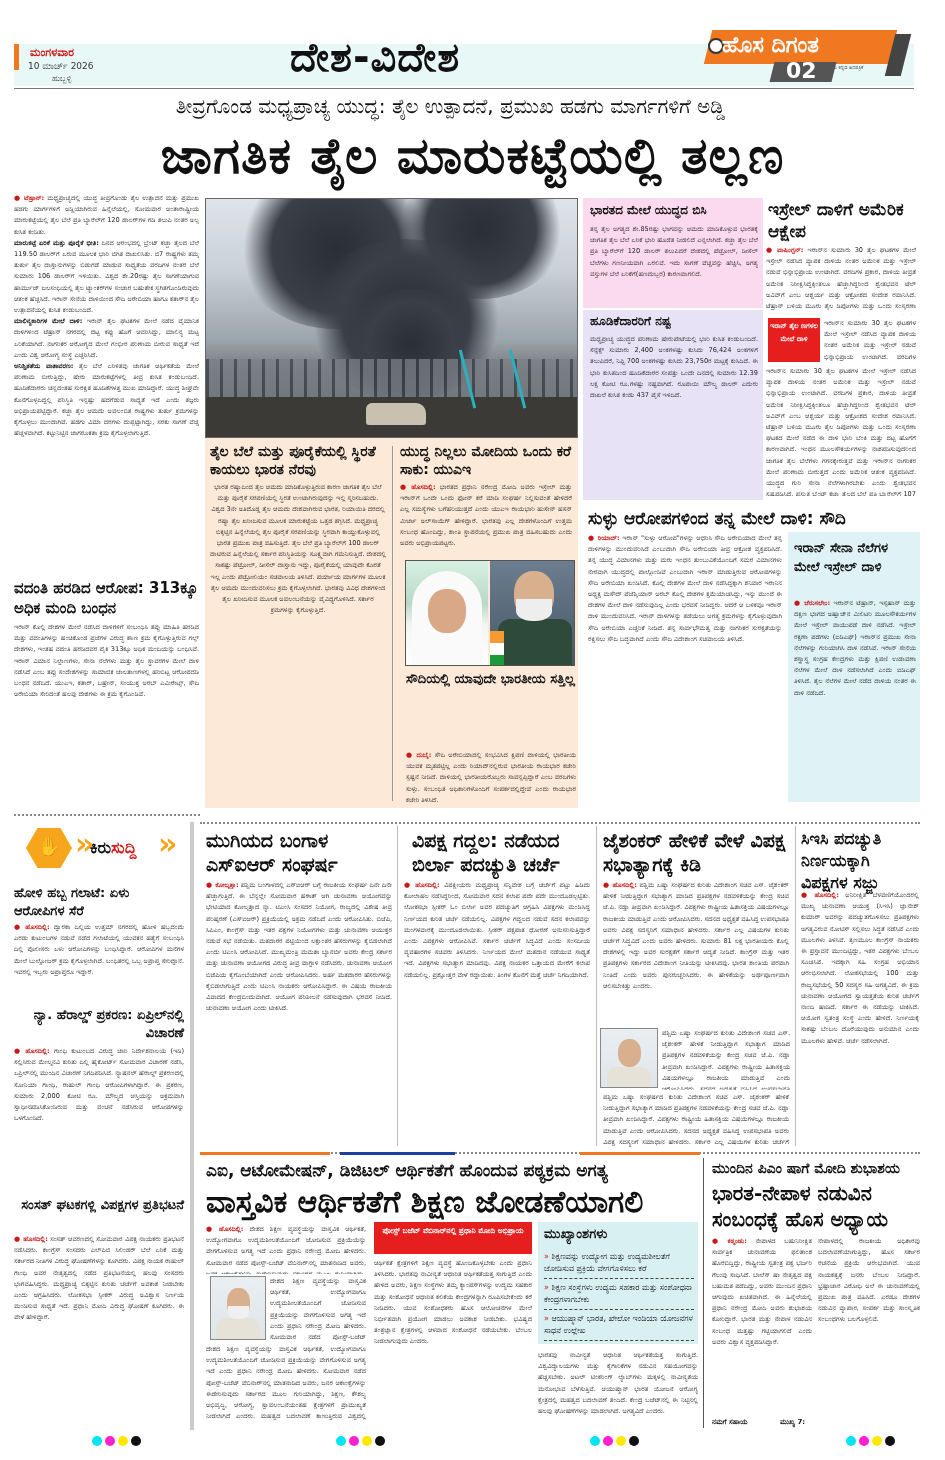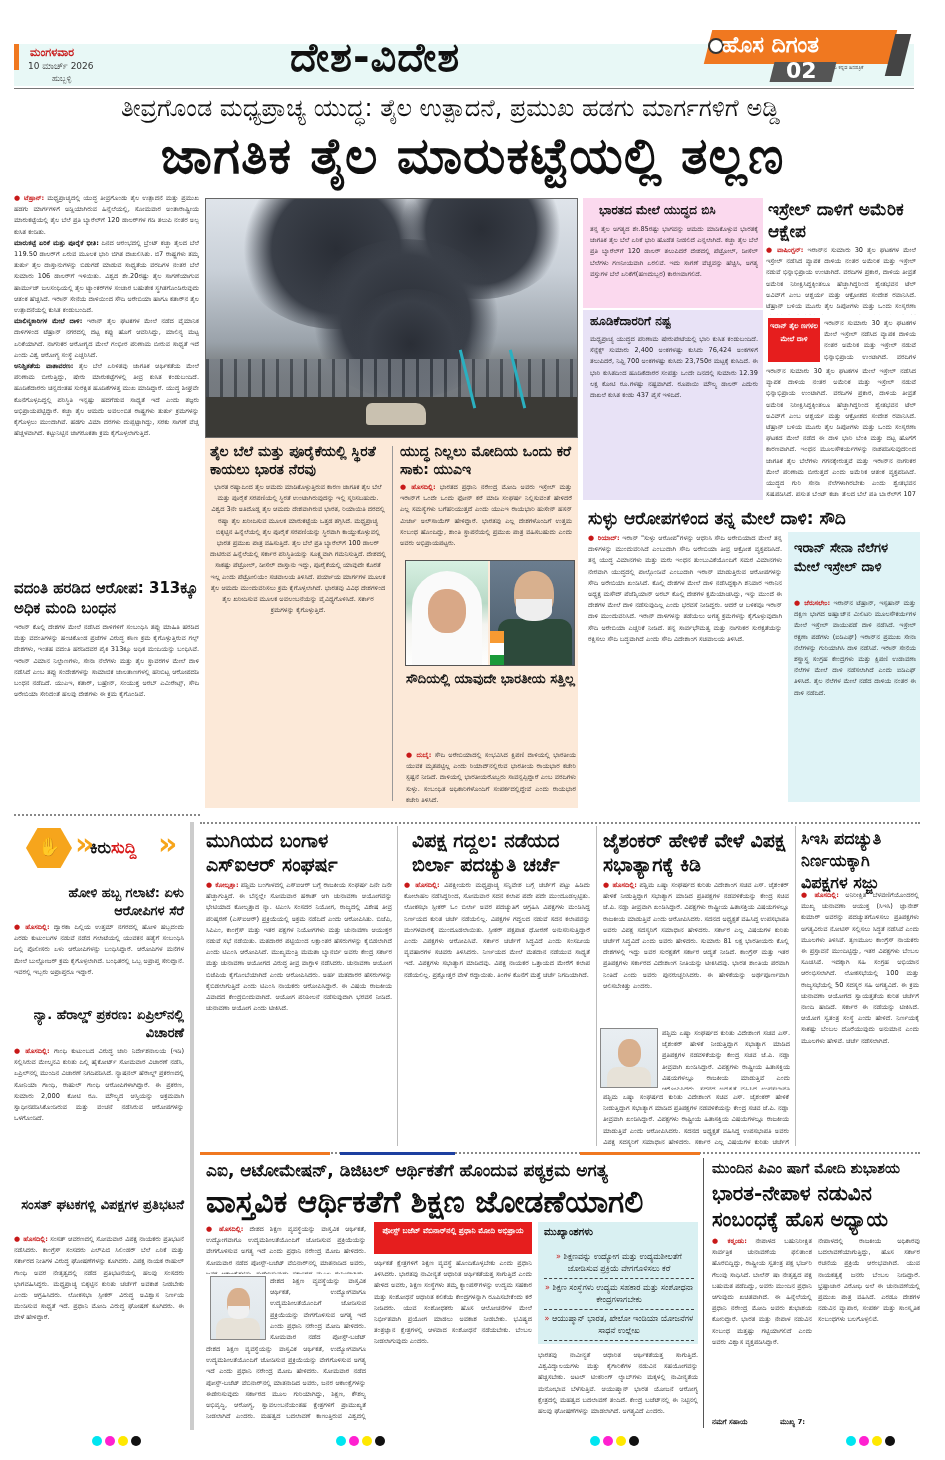--- a/index.html
+++ b/index.html
@@ -14,21 +14,21 @@
   .section-title { left: 290px; top: 34px; font-size: 40px; font-weight: bold; color: #111; letter-spacing: 1px; }
   .logo-wrap { left: 700px; top: 30px; width: 215px; height: 50px; }
   .logo-orange { position:absolute; left:8px; top:0; width:185px; height:34px; background:#f07820; transform: skewX(-14deg); }
   .logo-text { position:absolute; left:22px; top:2px; font-size:22px; font-weight:bold; color:#fff; }
   .logo-icon { position:absolute; left:8px; top:8px; width:16px; height:16px; border-radius:50%; background:#fff; border:2px solid #333; }
   .logo-sub { position:absolute; left:122px; top:34px; font-size:5px; color:#333; }
   .page-no-bg { position:absolute; left:72px; top:32px; width:62px; height:20px; background:#555; transform: skewX(-14deg); }
   .page-no { position:absolute; left:86px; top:28px; font-size:22px; color:#fff; font-weight:bold; }
   .logo-shadow { position:absolute; left:190px; top:4px; width:16px; height:42px; background:#444; transform: skewX(-14deg); }
   .rule-top { left: 14px; top: 88px; width: 900px; height: 1px; background: #777; }
-  .kicker { left: 0; width: 901px; top: 94px; text-align: center; font-size: 24px; color: #111; }
+  .kicker { left: 0; width: 901px; top: 94px; text-align: center; font-size: 20px; color: #111; }
   .headline { left: 0; width: 945px; top: 128px; text-align: center; font-size: 50px; font-weight: 900; letter-spacing: 1px; line-height: 56px; }
   
   .col-text { font-size: 6.6px; line-height: 11.2px; color: #222; text-align: justify; overflow: hidden; }
   .dateline { color: #c81818; font-weight: bold; }
   .hd { font-weight: bold; color: #111; }
   .vline { background: #bbb; width: 1px; }
   .photo-main { left: 205px; top: 198px; width: 373px; height: 240px; background: linear-gradient(180deg,#dfe4ea 0%, #c9d0d8 30%, #9aa2aa 60%, #6c6f6e 75%, #4b4a45 100%); border:1px solid #666; overflow:hidden; }
   .smoke { position:absolute; border-radius:50%; background: radial-gradient(circle, #2a2e36 0%, #3a3f48 50%, rgba(70,75,85,0.0) 72%); }
   .fence { position:absolute; left:0; bottom:38px; width:100%; height:40px; background: repeating-linear-gradient(90deg,#3a4048 0 3px, #7a8088 3px 14px); opacity:0.75; }
   .ground { position:absolute; left:0; bottom:0; width:100%; height:40px; background:#3b3a36; }
@@ -52,21 +52,21 @@
   .kiru-hex { left: 26px; top: 828px; width: 46px; height: 40px; background: #f6a51c; clip-path: polygon(25% 0,75% 0,100% 50%,75% 100%,25% 100%,0 50%); }
   .chev { font-size: 30px; color: #f6a51c; font-weight: bold; }
   .modi-thumb { background: linear-gradient(180deg,#e9eef2 0%, #dfe6ea 100%); overflow:hidden; border:1px solid #888; }
   .modi-thumb .h { position:absolute; left:30%; top:18%; width:42%; height:48%; border-radius:45%; background:#d9b08e; }
   .modi-thumb .b { position:absolute; left:32%; top:46%; width:38%; height:22%; border-radius:0 0 45% 45%; background:#f0f0f0; }
   .modi-thumb .j { position:absolute; left:10%; top:66%; width:80%; height:34%; background:#e7e2d8; border-radius:10px 10px 0 0; }
   .nadda { left: 600px; top: 1028px; width: 58px; height: 60px; }
   .cmyk { display:flex; gap:3px; }
   .cmyk span { width: 10px; height: 10px; border-radius: 50%; display:inline-block; }
   .bullet { color: #c81818; font-size: 7px; margin-right: 3px; }
-  .highlights-item { font-size: 8px; line-height: 12px; border-bottom: 1px dashed #444; padding: 3px 0 3px 0; text-align: center; }
+  .highlights-item { font-size: 8px; line-height: 12px; border-bottom: 1px dashed #444; padding: 3px 0 3px 0; }
 </style>
 </head>
 <body>
 
 <div class="abs mast"></div>
 <div class="abs mast-bar"></div>
 <div class="abs day">ಮಂಗಳವಾರ</div>
 <div class="abs date">10 ಮಾರ್ಚ್ 2026</div>
 <div class="abs city">ಹುಬ್ಬಳ್ಳಿ</div>
 <div class="abs section-title">ದೇಶ-ವಿದೇಶ</div>
@@ -131,21 +131,21 @@
       <div class="flag"></div>
     </div>
 </div>
 <div class="abs" style="left:406px; top:670px; width:170px; font-weight:bold; font-size:13px; line-height:18px;">ಸೌದಿಯಲ್ಲಿ ಯಾವುದೇ ಭಾರತೀಯ ಸತ್ತಿಲ್ಲ</div>
 <div class="abs col-text" style="left:406px; top:708px; width:170px; height:96px;margin-top:42px;">
   <span class="bullet">●</span><span class="dateline">ದುಬೈ:</span>
   <span>ಸೌದಿ ಅರೇಬಿಯಾದಲ್ಲಿ ಸಂಭವಿಸಿದ ಕ್ಷಿಪಣಿ ದಾಳಿಯಲ್ಲಿ ಭಾರತೀಯ ಯುವಕ ಮೃತಪಟ್ಟಿಲ್ಲ ಎಂದು ರಿಯಾದ್‌ನಲ್ಲಿರುವ ಭಾರತೀಯ ರಾಯಭಾರ ಕಚೇರಿ ಸ್ಪಷ್ಟನೆ ನೀಡಿದೆ. ದಾಳಿಯಲ್ಲಿ ಭಾರತೀಯರೊಬ್ಬರು ಸಾವನ್ನಪ್ಪಿದ್ದಾರೆ ಎಂಬ ವರದಿಗಳು ಸುಳ್ಳು. ಸಂಬಂಧಿತ ಅಧಿಕಾರಿಗಳೊಂದಿಗೆ ಸಂಪರ್ಕದಲ್ಲಿದ್ದೇವೆ ಎಂದು ರಾಯಭಾರ ಕಚೇರಿ ತಿಳಿಸಿದೆ.</span>
 </div>
 
 <div class="abs pink"></div>
-<div class="abs" style="left:590px; top:203px; width:170px; font-weight:bold; font-size:12px;margin-left:9px;">ಭಾರತದ ಮೇಲೆ ಯುದ್ಧದ ಬಿಸಿ</div>
+<div class="abs" style="left:590px; top:203px; width:170px; font-weight:bold; font-size:12px;">ಭಾರತದ ಮೇಲೆ ಯುದ್ಧದ ಬಿಸಿ</div>
 <div class="abs col-text" style="left:590px; top:224px; width:168px; height:82px;">ತನ್ನ ತೈಲ ಅಗತ್ಯದ ಶೇ.85ರಷ್ಟು ಭಾಗವನ್ನು ಆಮದು ಮಾಡಿಕೊಳ್ಳುವ ಭಾರತಕ್ಕೆ ಜಾಗತಿಕ ತೈಲ ಬೆಲೆ ಏರಿಕೆ ಭಾರಿ ಹೊಡೆತ ನೀಡಲಿದೆ ಎನ್ನಲಾಗಿದೆ. ಕಚ್ಚಾ ತೈಲ ಬೆಲೆ ಪ್ರತಿ ಬ್ಯಾರೆಲ್‌ಗೆ 120 ಡಾಲರ್ ತಲುಪಿದರೆ ದೇಶದಲ್ಲಿ ಪೆಟ್ರೋಲ್, ಡೀಸೆಲ್ ಬೆಲೆಗಳು ಗಣನೀಯವಾಗಿ ಏರಲಿವೆ. ಇದು ಸಾಗಣೆ ವೆಚ್ಚವನ್ನು ಹೆಚ್ಚಿಸಿ, ಅಗತ್ಯ ವಸ್ತುಗಳ ಬೆಲೆ ಏರಿಕೆಗೆ(ಹಣದುಬ್ಬರ) ಕಾರಣವಾಗಲಿದೆ.</div>
 
 <div class="abs lav"></div>
 <div class="abs" style="left:590px; top:314px; width:170px; font-weight:bold; font-size:12px;">ಹೂಡಿಕೆದಾರರಿಗೆ ನಷ್ಟ</div>
 <div class="abs col-text" style="left:590px; top:334px; width:168px; height:162px;">ಮಧ್ಯಪ್ರಾಚ್ಯ ಯುದ್ಧದ ಪರಿಣಾಮ ಷೇರುಪೇಟೆಯಲ್ಲಿ ಭಾರಿ ಕುಸಿತ ಕಂಡುಬಂದಿದೆ. ಸೆನ್ಸೆಕ್ಸ್ ಸುಮಾರು 2,400 ಅಂಕಗಳಷ್ಟು ಕುಸಿದು 76,424 ಅಂಕಗಳಿಗೆ ತಲುಪಿದರೆ, ನಿಫ್ಟಿ 700 ಅಂಕಗಳಷ್ಟು ಕುಸಿದು 23,750ರ ಮಟ್ಟಕ್ಕೆ ಕುಸಿದಿದೆ. ಈ ಭಾರಿ ಕುಸಿತದಿಂದ ಹೂಡಿಕೆದಾರರ ಸಂಪತ್ತು ಒಂದೇ ದಿನದಲ್ಲಿ ಸುಮಾರು 12.39 ಲಕ್ಷ ಕೋಟಿ ರೂ.ಗಳಷ್ಟು ನಷ್ಟವಾಗಿದೆ. ರೂಪಾಯಿ ಮೌಲ್ಯ ಡಾಲರ್ ಎದುರು ದಾಖಲೆ ಕುಸಿತ ಕಂಡು 437 ಪೈಸೆ ಇಳಿದಿದೆ.</div>
 
 <div class="abs" style="left:768px; top:198px; width:160px; font-weight:bold; font-size:17px; line-height:22px;">ಇಸ್ರೇಲ್ ದಾಳಿಗೆ ಅಮೆರಿಕ ಆಕ್ಷೇಪ</div>
 <div class="abs col-text" style="left:766px; top:245px; width:150px; height:70px;">
   <span class="bullet">●</span><span class="dateline">ವಾಷಿಂಗ್ಟನ್:</span>
   <span>ಇರಾನ್‌ನ ಸುಮಾರು 30 ತೈಲ ಘಟಕಗಳ ಮೇಲೆ ಇಸ್ರೇಲ್ ನಡೆಸಿದ ವ್ಯಾಪಕ ದಾಳಿಯ ನಂತರ ಅಮೆರಿಕ ಮತ್ತು ಇಸ್ರೇಲ್ ನಡುವೆ ಭಿನ್ನಾಭಿಪ್ರಾಯ ಉಂಟಾಗಿದೆ. ವರದಿಗಳ ಪ್ರಕಾರ, ದಾಳಿಯ ತೀವ್ರತೆ ಅಮೆರಿಕ ನಿರೀಕ್ಷಿಸಿದ್ದಕ್ಕಿಂತಲೂ ಹೆಚ್ಚಾಗಿದ್ದರಿಂದ ಶ್ವೇತಭವನ ಟೆಲ್ ಅವಿವ್‌ಗೆ ಎಂಬ ಆಶ್ಚರ್ಯ ಮತ್ತು ಆಕ್ರೋಶದ ಸಂದೇಶ ರವಾನಿಸಿದೆ. ಟೆಹ್ರಾನ್ ಬಳಿಯ ಮೂರು ತೈಲ ಡಿಪೋಗಳು ಮತ್ತು ಒಂದು ಸಂಸ್ಕರಣಾ ಘಟಕದ ಮೇಲೆ ನಡೆದ ಈ ದಾಳಿ ಭಾರಿ ಬೆಂಕಿ ಮತ್ತು ದಟ್ಟ ಹೊಗೆಗೆ ಕಾರಣವಾಗಿದೆ. ಇಂಧನ ಮೂಲಸೌಕರ್ಯಗಳನ್ನು ನಾಶಪಡಿಸುವುದರಿಂದ ಜಾಗತಿಕ ತೈಲ ಬೆಲೆಗಳು ಗಗನಕ್ಕೇರುತ್ತವೆ ಮತ್ತು ಇರಾನ್‌ನ ನಾಗರಿಕರ ಮೇಲೆ ಪರಿಣಾಮ ಬೀರುತ್ತದೆ ಎಂದು ಅಮೆರಿಕ ಆತಂಕ ವ್ಯಕ್ತಪಡಿಸಿದೆ. ಯುದ್ಧದ ಗುರಿ ಸೇನಾ ನೆಲೆಗಳಾಗಿರಬೇಕು ಎಂದು ಶ್ವೇತಭವನ ಸ್ಪಷ್ಟಪಡಿಸಿದೆ. ಪ್ರಸ್ತುತ ಬ್ರೆಂಟ್ ಕಚ್ಚಾ ತೈಲದ ಬೆಲೆ ಪ್ರತಿ ಬ್ಯಾರೆಲ್‌ಗೆ 107 ಡಾಲರ್‌ಗೆ ಏರಿಕೆಯಾಗಿದೆ.</span>
@@ -172,21 +172,21 @@
 <div class="abs" style="left:190px; top:822px; width:4px; height:608px; background:#ccc;"></div>
 
 <div class="abs kiru-hex"></div>
 <div class="abs" style="left:38px; top:836px; font-size:18px;">✋</div>
 <div class="abs chev" style="left:75px; top:826px;">»</div>
 <div class="abs" style="left:90px; top:838px; font-size:16px; font-weight:bold;">
   <span>ಕಿರು</span><span style="color:#d81818;">ಸುದ್ದಿ</span>
 </div>
 <div class="abs chev" style="left:158px; top:826px;">»</div>
 
-<div class="abs" style="left:14px; top:884px; width:170px; text-align:right; font-weight:bold; font-size:13px; line-height:18px;">ಹೋಳಿ ಹಬ್ಬ ಗಲಾಟೆ: ಏಳು ಆರೋಪಿಗಳ ಸೆರೆ</div>
+<div class="abs" style="left:14px; top:884px; width:170px; font-weight:bold; font-size:13px; line-height:18px;">ಹೋಳಿ ಹಬ್ಬ ಗಲಾಟೆ: ಏಳು ಆರೋಪಿಗಳ ಸೆರೆ</div>
 <div class="abs col-text" style="left:14px; top:922px; width:170px; height:76px;">
   <span class="bullet">●</span><span class="dateline">ಹೊಸದಿಲ್ಲಿ:</span>
   <span>ದ್ವಾರಕಾ ದಿಲ್ಲಿಯ ಉತ್ತಮ್ ನಗರದಲ್ಲಿ ಹೋಳಿ ಹಬ್ಬದಂದು ಎರಡು ಕುಟುಂಬಗಳ ನಡುವೆ ನಡೆದ ಗಲಾಟೆಯಲ್ಲಿ ಯುವಕನ ಹತ್ಯೆಗೆ ಸಂಬಂಧಿಸಿ ದಿಲ್ಲಿ ಪೊಲೀಸರು ಏಳು ಆರೋಪಿಗಳನ್ನು ಬಂಧಿಸಿದ್ದಾರೆ. ಆರೋಪಿಗಳ ಮನೆಗಳ ಮೇಲೆ ಬುಲ್ಡೋಜರ್ ಕ್ರಮ ಕೈಗೊಳ್ಳಲಾಗಿದೆ. ಬಂಧಿತರಲ್ಲಿ ಒಬ್ಬ ಅಪ್ರಾಪ್ತ ಸೇರಿದ್ದಾನೆ. ಇವರಲ್ಲಿ ಇಬ್ಬರು ಅಪ್ರಾಪ್ತರೂ ಇದ್ದಾರೆ.</span>
 </div>
 <div class="abs" style="left:14px; top:1006px; width:170px; text-align:right; font-weight:bold; font-size:13px; line-height:18px;">ನ್ಯಾ. ಹೆರಾಲ್ಡ್ ಪ್ರಕರಣ: ಏಪ್ರಿಲ್‌ನಲ್ಲಿ ವಿಚಾರಣೆ</div>
 <div class="abs col-text" style="left:14px; top:1046px; width:170px; height:144px;">
   <span class="bullet">●</span><span class="dateline">ಹೊಸದಿಲ್ಲಿ:</span>
   <span>ಗಾಂಧಿ ಕುಟುಂಬದ ವಿರುದ್ಧ ಜಾರಿ ನಿರ್ದೇಶನಾಲಯ (ಇಡಿ) ಸಲ್ಲಿಸಿರುವ ಮೇಲ್ಮನವಿ ಕುರಿತು ದಿಲ್ಲಿ ಹೈಕೋರ್ಟ್ ಸೋಮವಾರ ವಿಚಾರಣೆ ನಡೆಸಿ, ಏಪ್ರಿಲ್‌ನಲ್ಲಿ ಮುಂದಿನ ವಿಚಾರಣೆ ನಿಗದಿಪಡಿಸಿದೆ. ನ್ಯಾಷನಲ್ ಹೆರಾಲ್ಡ್ ಪ್ರಕರಣದಲ್ಲಿ ಸೋನಿಯಾ ಗಾಂಧಿ, ರಾಹುಲ್ ಗಾಂಧಿ ಆರೋಪಿಗಳಾಗಿದ್ದಾರೆ. ಈ ಪ್ರಕರಣ, ಸುಮಾರು 2,000 ಕೋಟಿ ರೂ. ಮೌಲ್ಯದ ಆಸ್ತಿಯನ್ನು ಅಕ್ರಮವಾಗಿ ಸ್ವಾಧೀನಪಡಿಸಿಕೊಂಡಿರುವ ಮತ್ತು ವಂಚನೆ ನಡೆಸಿರುವ ಆರೋಪಗಳನ್ನು ಒಳಗೊಂಡಿದೆ.</span>
 </div>
 <div class="abs" style="left:14px; top:1196px; width:170px; text-align:right; font-weight:bold; font-size:13px; line-height:18px;">ಸಂಸತ್ ಘಟಕಗಳ್ಲಿ ವಿಪಕ್ಷಗಳ ಪ್ರತಿಭಟನೆ</div>
@@ -242,21 +242,21 @@
     <div class="h"></div>
     <div class="b"></div>
 </div>
 <div class="abs col-text" style="left:270px; top:1276px; width:96px; height:66px;">ದೇಶದ ಶಿಕ್ಷಣ ವ್ಯವಸ್ಥೆಯನ್ನು ವಾಸ್ತವಿಕ ಆರ್ಥಿಕತೆ, ಉದ್ಯೋಗವಾಗೂ ಉದ್ಯಮಶೀಲತೆಯೊಂದಿಗೆ ಜೋಡಿಸುವ ಪ್ರಕ್ರಿಯೆಯನ್ನು ವೇಗಗೊಳಿಸುವ ಅಗತ್ಯ ಇದೆ ಎಂದು ಪ್ರಧಾನಿ ನರೇಂದ್ರ ಮೋದಿ ಹೇಳಿದರು. ಸೋಮವಾರ ನಡೆದ ಪೋಸ್ಟ್-ಬಜೆಟ್ ವೆಬಿನಾರ್‌ನಲ್ಲಿ ಮಾತನಾಡಿದ ಅವರು, ಜನರ ಆಕಾಂಕ್ಷೆಗಳನ್ನು ಈಡೇರಿಸುವುದು ಸರ್ಕಾರದ ಮೂಲ ಗುರಿಯಾಗಿದ್ದು, ಶಿಕ್ಷಣ, ಕೌಶಲ್ಯ ಅಭಿವೃದ್ಧಿ, ಆರೋಗ್ಯ, ಸ್ವಾವಲಂಬನೆಯಂತಹ ಕ್ಷೇತ್ರಗಳಿಗೆ ಪ್ರಾಮುಖ್ಯತೆ ನೀಡಲಾಗಿದೆ ಎಂದರು. ಮಹತ್ವದ ಬದಲಾವಣೆ ಕಾಣುತ್ತಿರುವ ವಿಶ್ವದಲ್ಲಿ ಯುವಕರನ್ನು ಸಜ್ಜುಗೊಳಿಸುವುದು ಮುಖ್ಯ. ದೇಶದಲ್ಲಿ ಶಿಕ್ಷಣವನ್ನು ಉದ್ಯೋಗ ಮತ್ತು ಉದ್ಯಮಶೀಲತೆಯೊಂದಿಗೆ ಜೋಡಿಸಬೇಕು. ರಾಷ್ಟ್ರೀಯ ಶಿಕ್ಷಣ ನೀತಿ (ಎನ್‌ಇಪಿ) ಈ ದಿಶೆಯಲ್ಲಿ ಮಹತ್ವದ ಹೆಜ್ಜೆಯಾಗಿದೆ. ಆಟೋಮೇಷನ್ ಮತ್ತು ಡಿಜಿಟಲ್ ಆರ್ಥಿಕತೆ ಪ್ರಾಮುಖ್ಯತೆ ಪಡೆಯುತ್ತಿದೆ.</div>
 <div class="abs col-text" style="left:206px; top:1344px; width:160px; height:80px;">ದೇಶದ ಶಿಕ್ಷಣ ವ್ಯವಸ್ಥೆಯನ್ನು ವಾಸ್ತವಿಕ ಆರ್ಥಿಕತೆ, ಉದ್ಯೋಗವಾಗೂ ಉದ್ಯಮಶೀಲತೆಯೊಂದಿಗೆ ಜೋಡಿಸುವ ಪ್ರಕ್ರಿಯೆಯನ್ನು ವೇಗಗೊಳಿಸುವ ಅಗತ್ಯ ಇದೆ ಎಂದು ಪ್ರಧಾನಿ ನರೇಂದ್ರ ಮೋದಿ ಹೇಳಿದರು. ಸೋಮವಾರ ನಡೆದ ಪೋಸ್ಟ್-ಬಜೆಟ್ ವೆಬಿನಾರ್‌ನಲ್ಲಿ ಮಾತನಾಡಿದ ಅವರು, ಜನರ ಆಕಾಂಕ್ಷೆಗಳನ್ನು ಈಡೇರಿಸುವುದು ಸರ್ಕಾರದ ಮೂಲ ಗುರಿಯಾಗಿದ್ದು, ಶಿಕ್ಷಣ, ಕೌಶಲ್ಯ ಅಭಿವೃದ್ಧಿ, ಆರೋಗ್ಯ, ಸ್ವಾವಲಂಬನೆಯಂತಹ ಕ್ಷೇತ್ರಗಳಿಗೆ ಪ್ರಾಮುಖ್ಯತೆ ನೀಡಲಾಗಿದೆ ಎಂದರು. ಮಹತ್ವದ ಬದಲಾವಣೆ ಕಾಣುತ್ತಿರುವ ವಿಶ್ವದಲ್ಲಿ ಯುವಕರನ್ನು ಸಜ್ಜುಗೊಳಿಸುವುದು ಮುಖ್ಯ. ದೇಶದಲ್ಲಿ ಶಿಕ್ಷಣವನ್ನು ಉದ್ಯೋಗ ಮತ್ತು ಉದ್ಯಮಶೀಲತೆಯೊಂದಿಗೆ ಜೋಡಿಸಬೇಕು. ರಾಷ್ಟ್ರೀಯ ಶಿಕ್ಷಣ ನೀತಿ (ಎನ್‌ಇಪಿ) ಈ ದಿಶೆಯಲ್ಲಿ ಮಹತ್ವದ ಹೆಜ್ಜೆಯಾಗಿದೆ. ಆಟೋಮೇಷನ್ ಮತ್ತು ಡಿಜಿಟಲ್ ಆರ್ಥಿಕತೆ ಪ್ರಾಮುಖ್ಯತೆ ಪಡೆಯುತ್ತಿದೆ.</div>
 
 <div class="abs redbox" style="left:374px; top:1222px; width:158px; height:32px; font-size:7.5px; line-height:14px; padding-top:2px;">ಪೋಸ್ಟ್ ಬಜೆಟ್ ವೆಬಿನಾರ್‌ನಲ್ಲಿ ಪ್ರಧಾನಿ ಮೋದಿ ಅಭಿಪ್ರಾಯ</div>
 <div class="abs col-text" style="left:374px; top:1258px; width:158px; height:166px;">ಆರ್ಥಿಕತೆ ಕ್ಷೇತ್ರಗಳಿಗೆ ಶಿಕ್ಷಣ ವ್ಯವಸ್ಥೆ ಹೊಂದಿಕೊಳ್ಳಬೇಕು ಎಂದು ಪ್ರಧಾನಿ ತಿಳಿಸಿದರು. ಭಾರತವು ನಾವೀನ್ಯತೆ ಆಧಾರಿತ ಆರ್ಥಿಕತೆಯತ್ತ ಸಾಗುತ್ತಿದೆ ಎಂದು ಹೇಳಿದ ಅವರು, ಶಿಕ್ಷಣ ಸಂಸ್ಥೆಗಳು ತಮ್ಮ ಕ್ಯಾಂಪಸ್‌ಗಳನ್ನು ಉದ್ಯಮ ಸಹಕಾರ ಮತ್ತು ಸಂಶೋಧನೆ ಆಧಾರಿತ ಕಲಿಕೆಯ ಕೇಂದ್ರಗಳನ್ನಾಗಿ ರೂಪಿಸಬೇಕೆಂದು ಕರೆ ನೀಡಿದರು. ಯುವ ಸಂಶೋಧಕರು ಹೊಸ ಆಲೋಚನೆಗಳ ಮೇಲೆ ನಿರ್ಭೀತವಾಗಿ ಪ್ರಯೋಗ ಮಾಡಲು ಅವಕಾಶ ನೀಡಬೇಕು. ಭವಿಷ್ಯದ ತಂತ್ರಜ್ಞಾನ ಕ್ಷೇತ್ರಗಳಲ್ಲಿ ಆಳವಾದ ಸಂಶೋಧನೆ ನಡೆಯಬೇಕು. ಬೆಂಬಲ ನೀಡಲಾಗುವುದು ಎಂದರು.</div>
 
 <div class="abs" style="left:538px; top:1222px; width:160px; height:122px; background:#d9f0f2;"></div>
-<div class="abs" style="left:544px; top:1226px; font-weight:bold; font-size:10px;">ಮುಖ್ಯಾಂಶಗಳು</div>
+<div class="abs" style="left:544px; top:1226px; font-weight:bold; font-size:13px;">ಮುಖ್ಯಾಂಶಗಳು</div>
 <div class="abs" style="left:544px; top:1248px; width:150px;">
   <div class="highlights-item"><span style="color:#c81818;">» </span><span>ಶಿಕ್ಷಣವನ್ನು ಉದ್ಯೋಗ ಮತ್ತು ಉದ್ಯಮಶೀಲತೆಗೆ ಜೋಡಿಸುವ ಪ್ರಕ್ರಿಯೆ ವೇಗಗೊಳಿಸಲು ಕರೆ</span></div>
   <div class="highlights-item"><span style="color:#c81818;">» </span><span>ಶಿಕ್ಷಣ ಸಂಸ್ಥೆಗಳು ಉದ್ಯಮ ಸಹಕಾರ ಮತ್ತು ಸಂಶೋಧನಾ ಕೇಂದ್ರಗಳಾಗಬೇಕು</span></div>
   <div class="highlights-item"><span style="color:#c81818;">» </span><span>ಆಯುಷ್ಮಾನ್ ಭಾರತ, ಖೇಲೋ ಇಂಡಿಯಾ ಯೋಜನೆಗಳ ಸಾಧನೆ ಉಲ್ಲೇಖ</span></div>
 </div>
 <div class="abs col-text" style="left:538px; top:1350px; width:160px; height:76px;">ಭಾರತವು ನಾವೀನ್ಯತೆ ಆಧಾರಿತ ಆರ್ಥಿಕತೆಯತ್ತ ಸಾಗುತ್ತಿದೆ. ವಿಶ್ವವಿದ್ಯಾಲಯಗಳು ಮತ್ತು ಕೈಗಾರಿಕೆಗಳ ನಡುವಿನ ಸಹಯೋಗವನ್ನು ಹೆಚ್ಚಿಸಬೇಕು. ಅಟಲ್ ಟಿಂಕರಿಂಗ್ ಲ್ಯಾಬ್‌ಗಳು ಮಕ್ಕಳಲ್ಲಿ ನಾವೀನ್ಯತೆಯ ಮನೋಭಾವ ಬೆಳೆಸುತ್ತಿವೆ. ಆಯುಷ್ಮಾನ್ ಭಾರತ ಯೋಜನೆ ಆರೋಗ್ಯ ಕ್ಷೇತ್ರದಲ್ಲಿ ಮಹತ್ವದ ಬದಲಾವಣೆ ತಂದಿದೆ. ಕೇಂದ್ರ ಬಜೆಟ್‌ನಲ್ಲಿ ಈ ನಿಟ್ಟಿನಲ್ಲಿ ಹಲವು ಘೋಷಣೆಗಳನ್ನು ಮಾಡಲಾಗಿದೆ. ಅಗತ್ಯವಿದೆ ಎಂದರು.</div>
 
 <div class="abs vline" style="left:703px; top:1158px; height:270px; background:#555;"></div>
 <div class="abs" style="left:712px; top:1160px; width:210px; font-size:14px; font-weight:bold; white-space:nowrap;">ಮುಂದಿನ ಪಿಎಂ ಷಾಗೆ ಮೋದಿ ಶುಭಾಶಯ</div>
 <div class="abs" style="left:712px; top:1180px; width:210px; font-size:20px; line-height:26px; font-weight:bold;">ಭಾರತ-ನೇಪಾಳ ನಡುವಿನ ಸಂಬಂಧಕ್ಕೆ ಹೊಸ ಅಧ್ಯಾಯ</div>

